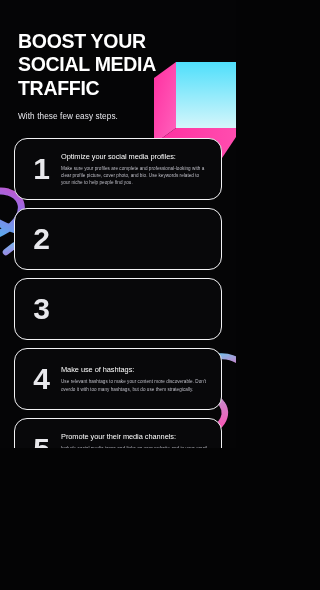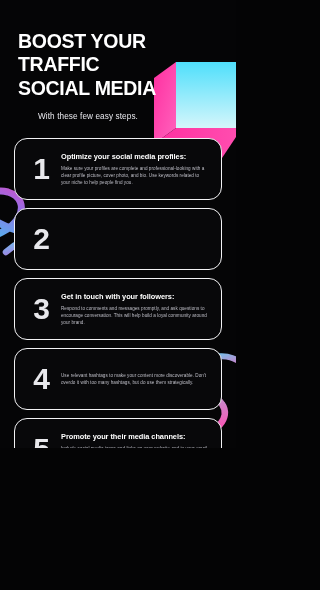--- a/index.html
+++ b/index.html
@@ -48,21 +48,20 @@
     color:#ffffff;
     text-transform:uppercase;
     width:152px;
   }
   .subtitle {
     margin-top:12px;
     font-size:8.2px;
     font-weight:500;
     color:#e9e9ee;
     letter-spacing:0.1px;
-    margin-left:20px;
   }
 
   
   .cube-wrap {
     position:absolute;
     right:-6px;
     top:58px;
     width:92px;
     height:104px;
     z-index:2;
@@ -93,21 +92,21 @@
     text-align:center;
     font-size:30px;
     font-weight:bold;
     line-height:1;
     color:#e8e8ec;
     letter-spacing:-1px;
   }
   .step-body { flex:1 1 auto; padding-right:2px; }
   .step-title {
     font-size:7.4px;
-    font-weight:bold;
+    font-weight:normal;
     color:#ffffff;
     line-height:1.35;
     margin-bottom:3px;
     letter-spacing:-0.05px;
   }
   .step-text {
     font-size:4.6px;
     line-height:1.62;
     color:#bfbfc8;
     letter-spacing:0.05px;
@@ -171,22 +170,22 @@
 
       <path d="M 252 520 C 206 506 182 536 200 552 C 216 566 244 556 252 540" fill="none" stroke="url(#gBottom)" stroke-width="7" stroke-linecap="round"></path>
       <path d="M 256 566 C 212 566 178 578 164 592" fill="none" stroke="url(#gBottom)" stroke-width="7" stroke-linecap="round"></path>
       <path d="M 228 530 C 196 548 198 576 226 586" fill="none" stroke="url(#gBottom)" stroke-width="6.5" stroke-linecap="round"></path>
     </svg>
   </div>
 
   <div class="header">
     <div class="title">
       <div>BOOST YOUR</div>
+      <div>SOCIAL MEDIA</div>
       <div>TRAFFIC</div>
-      <div>SOCIAL MEDIA</div>
     </div>
     <div class="subtitle">With these few easy steps.</div>
   </div>
 
   <div class="cube-wrap">
     <svg width="92" height="104" viewBox="0 0 92 104">
       <defs>
         <linearGradient id="cubeFront" x1="0.5" y1="0" x2="0.5" y2="1">
           <stop offset="0%" stop-color="#4fdffb"></stop>
           <stop offset="100%" stop-color="#d5f6fb"></stop>
@@ -218,29 +217,26 @@
         <div class="step-text">Make sure your profiles are complete and professional-looking with a clear profile picture, cover photo, and bio. Use keywords related to your niche to help people find you.</div>
       </div>
     </div>
 
     <div class="step-card">
       <div class="step-num">2</div>
     </div>
 
     <div class="step-card">
       <div class="step-num">3</div>
-      <div class="step-body">
-        <div class="step-title">Get in touch with your followers:</div>
-        <div class="step-text">Respond to comments and messages promptly, and ask questions to encourage conversation. This will help build a loyal community around your brand.</div>
-      </div>
     </div>
 
     <div class="step-card">
       <div class="step-num">4</div>
       <div class="step-body">
+        <div class="step-title">Make use of hashtags:</div>
         <div class="step-text">Use relevant hashtags to make your content more discoverable. Don't overdo it with too many hashtags, but do use them strategically.</div>
       </div>
     </div>
 
     <div class="step-card">
       <div class="step-num">5</div>
       <div class="step-body">
         <div class="step-title">Promote your their media channels:</div>
         <div class="step-text">Include social media icons and links on your website and in your email signature. Encourage your followers to share your content with their own networks.</div>
       </div>

